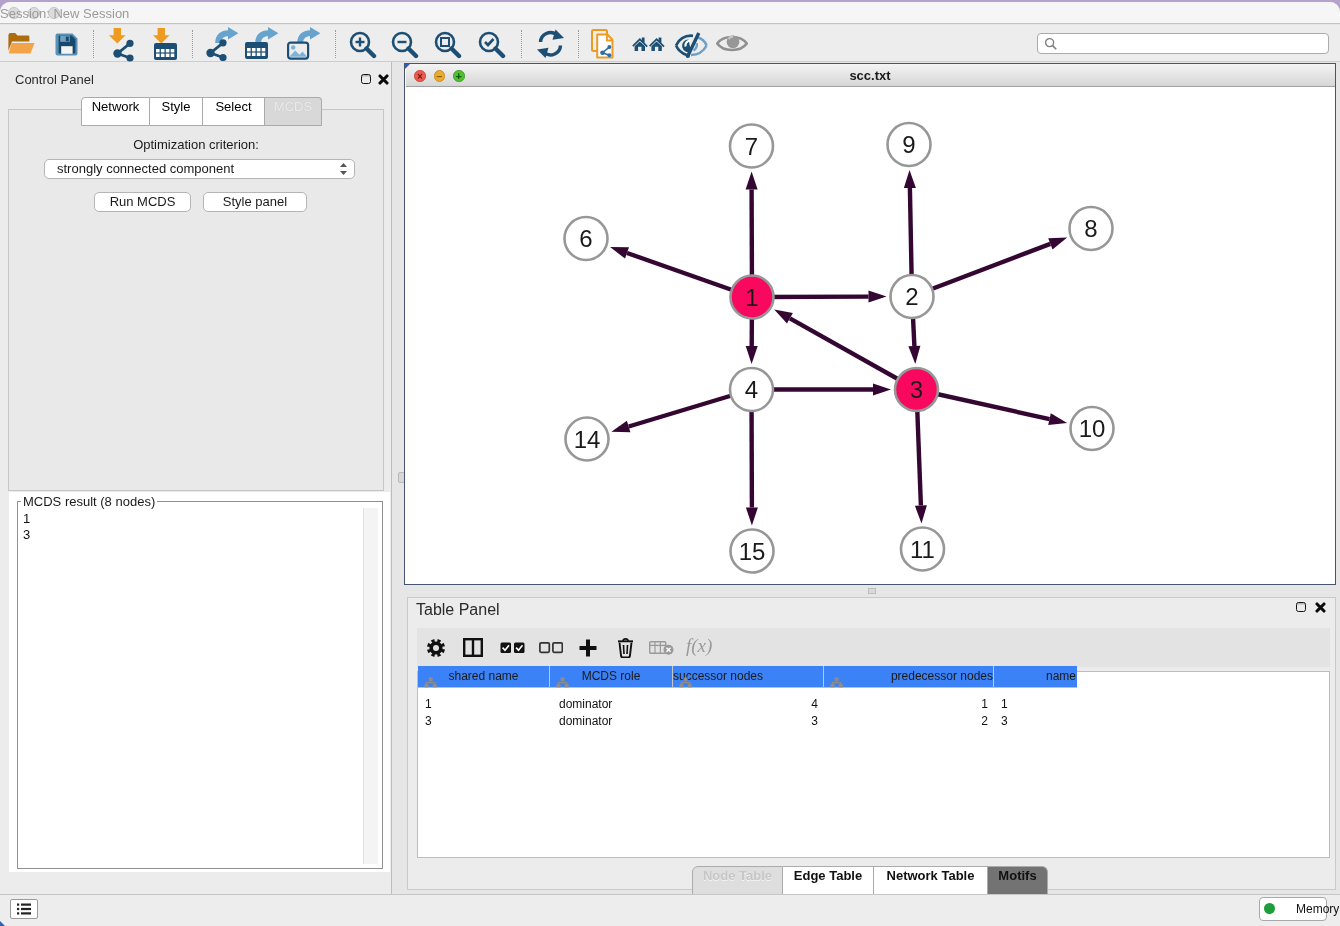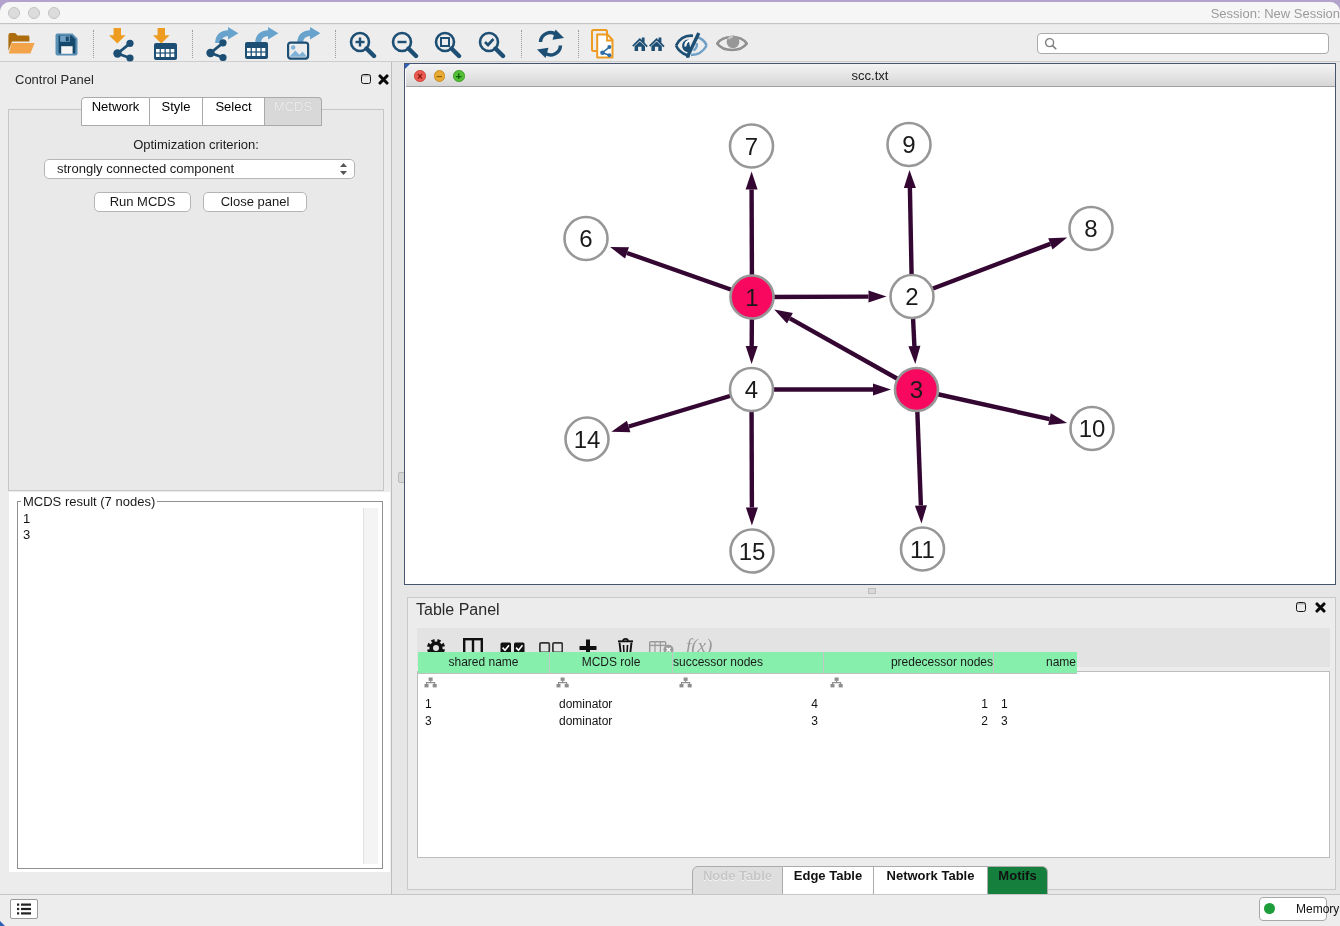--- a/index.html
+++ b/index.html
@@ -4,21 +4,21 @@
 body{width:1340px;height:926px;font-family:"Liberation Sans",sans-serif;background:#b2a2cc;overflow:hidden;position:relative}
 .abs{position:absolute}
 </style></head><body>
 
 <div class="abs" style="left:0;top:2px;width:1340px;height:924px;background:#e6e6e6;border-radius:10px 10px 0 0"></div>
 
 <div class="abs" style="left:0;top:2px;width:1340px;height:22px;background:#f6f6f6;border-radius:10px 10px 0 0;border-bottom:1px solid #c2c2c2"></div>
 <div class="abs" style="left:8px;top:7px;width:12px;height:12px;border-radius:50%;background:#dcdcdc;border:1px solid #c3c3c3"></div>
 <div class="abs" style="left:28px;top:7px;width:12px;height:12px;border-radius:50%;background:#dcdcdc;border:1px solid #c3c3c3"></div>
 <div class="abs" style="left:48px;top:7px;width:12px;height:12px;border-radius:50%;background:#dcdcdc;border:1px solid #c3c3c3"></div>
-<div class="abs" style="left:0;top:6px;width:1340px;text-align:right;font-size:13px;color:#9b9b9b">Session: New Session</div>
+<div class="abs" style="left:0;top:6px;width:1340px;text-align:left;font-size:13px;color:#9b9b9b">Session: New Session</div>
 
 <div class="abs" style="left:0;top:25px;width:1340px;height:37px;background:#ededed;border-bottom:1px solid #cdcdcd"></div>
 <svg style="position:absolute;left:8px;top:32px" width="28" height="23" viewBox="0 0 28 23">
     <path d="M0.4 19 V3.2 Q0.4 1 2.6 1 H6.4 Q7.6 1 8.2 1.9 L9.4 3.6 H20 Q21.4 3.6 21.4 5 V9.6 H4 Z" fill="#ad6c0e"></path>
     <path d="M3.6 11 H26.6 L22.4 21.4 H0.8 Z" fill="#f3a44a"></path>
   </svg>
 <svg style="position:absolute;left:55px;top:33px" width="23" height="23" viewBox="0 0 23 23">
     <path d="M2 0.5 H17.5 L22.5 5.5 V20.5 a2 2 0 0 1 -2 2 H2.5 a2 2 0 0 1 -2 -2 V2.5 a2 2 0 0 1 1.5 -2 Z" fill="#5b90b5"></path>
     <path d="M3.6 2.6 H16.8 L20.4 6.2 V19.4 a1 1 0 0 1 -1 1 H4.6 a1 1 0 0 1 -1 -1 Z" fill="#17496d"></path>
     <rect x="5.2" y="2.6" width="9.6" height="6.2" fill="#70a1c4"></rect>
@@ -187,36 +187,36 @@
 <div style="width:53px;background:#fff;border:1px solid #aaa;border-left:none;line-height:18px">Style</div>
 <div style="width:62px;background:#fff;border:1px solid #aaa;border-left:none;line-height:18px">Select</div>
 <div style="width:57px;background:#d8d8d8;border:1px solid #aaa;border-left:none;border-radius:0 4px 0 0;line-height:18px;color:#ededed;text-shadow:0 0 1px #bbb">MCDS</div>
 </div>
 <div class="abs" style="left:0;top:137px;width:392px;text-align:center;font-size:13px;color:#1a1a1a">Optimization criterion:</div>
 <div class="abs" style="left:44px;top:159px;width:311px;height:20px;background:#fff;border:1px solid #b5b5b5;border-radius:5px;font-size:13px;line-height:18px;color:#1a1a1a;padding-left:12px">strongly connected component</div>
 <svg class="abs" style="left:338px;top:162px" width="11" height="14" viewBox="0 0 11 14">
     <path d="M2 5 L5.5 1 L9 5 Z M2 9 L5.5 13 L9 9 Z" fill="#555"></path>
   </svg>
 <div class="abs" style="left:94px;top:192px;width:97px;height:20px;background:#fff;border:1px solid #b5b5b5;border-radius:5px;font-size:13px;line-height:18px;text-align:center;color:#1a1a1a">Run MCDS</div>
-<div class="abs" style="left:203px;top:192px;width:104px;height:20px;background:#fff;border:1px solid #b5b5b5;border-radius:5px;font-size:13px;line-height:18px;text-align:center;color:#1a1a1a">Close panel</div>
+<div class="abs" style="left:203px;top:192px;width:104px;height:20px;background:#fff;border:1px solid #b5b5b5;border-radius:5px;font-size:13px;line-height:18px;text-align:center;color:#1a1a1a">Style panel</div>
 
 <div class="abs" style="left:9px;top:492px;width:381px;height:380px;background:#fff"></div>
 <div class="abs" style="left:17px;top:501px;width:366px;height:368px;border:1px solid #909090"></div>
-<div class="abs" style="left:21px;top:494px;background:#fff;padding:0 2px;font-size:13px;color:#1a1a1a">MCDS result (7 nodes)</div>
+<div class="abs" style="left:21px;top:494px;background:#fff;padding:0 2px;font-size:13px;color:#1a1a1a">MCDS result (8 nodes)</div>
 <div class="abs" style="left:363px;top:508px;width:15px;height:356px;background:#f4f4f4;border-left:1px solid #e2e2e2"></div>
 <div class="abs" style="left:23px;top:511px;font-size:13px;color:#111;line-height:16px">1<br>3</div>
 
 <div class="abs" style="left:398px;top:472px;width:7px;height:11px;background:#d7d7d7;border:1px solid #b9b9b9;border-radius:2px"></div>
 
 <div class="abs" style="left:404px;top:62.5px;width:932px;height:522px;border:1px solid #465371;background:#fff"></div>
 <div class="abs" style="left:405.5px;top:64px;width:929px;height:23px;background:linear-gradient(#f4f4f4,#d6d6d6);border-bottom:1px solid #a0a0a0"></div>
 <svg class="abs" style="left:405px;top:63.5px" width="6" height="6" viewBox="0 0 6 6">
     <path d="M0 0 H5 L0 5 Z" fill="#2f62b5"></path>
   </svg>
-<div class="abs" style="left:405.5px;top:64px;width:929px;text-align:center;font-size:13px;font-weight:400;color:#1a1a1a;line-height:23px">scc.txt</div>
+<div class="abs" style="left:405.5px;top:64px;width:929px;text-align:center;font-size:13px;font-weight:700;color:#1a1a1a;line-height:23px">scc.txt</div>
 <div class="abs" style="left:414px;top:70px;width:11.6px;height:11.6px;border-radius:50%;background:#ec5b50;border:0.5px solid #cc4539;color:#7e120c;font-size:10px;font-weight:700;text-align:center;line-height:11px">×</div>
 <div class="abs" style="left:433.5px;top:70px;width:11.6px;height:11.6px;border-radius:50%;background:#e9aa31;border:0.5px solid #c98f24;color:#8a5d05;font-size:11px;font-weight:700;text-align:center;line-height:10px">–</div>
 <div class="abs" style="left:453px;top:70px;width:11.6px;height:11.6px;border-radius:50%;background:#53bf37;border:0.5px solid #3f9e28;color:#0b5d03;font-size:11px;font-weight:700;text-align:center;line-height:11px">+</div>
 <svg class="abs" style="left:408.5px;top:88px" width="927" height="495" viewBox="0 0 927 495" font-family="Liberation Sans,sans-serif">
 <line x1="343.0" y1="209.0" x2="342.6" y2="101.5" stroke="#330732" stroke-width="4.4"></line>
 <polygon points="342.6,83.5 348.6,101.5 336.6,101.5" fill="#330732"></polygon>
 <line x1="343.0" y1="209.0" x2="218.0" y2="165.0" stroke="#330732" stroke-width="4.4"></line>
 <polygon points="201.1,159.0 220.0,159.3 216.0,170.6" fill="#330732"></polygon>
 <line x1="343.0" y1="209.0" x2="459.5" y2="208.6" stroke="#330732" stroke-width="4.4"></line>
 <polygon points="477.5,208.6 459.5,214.6 459.5,202.6" fill="#330732"></polygon>
@@ -323,21 +323,21 @@
     <rect x="0.7" y="0.7" width="16" height="11.5" rx="1" fill="none" stroke="#9a9a9a" stroke-width="1.4"></rect>
     <line x1="0.7" y1="4.4" x2="16.7" y2="4.4" stroke="#9a9a9a" stroke-width="1.4"></line>
     <line x1="6" y1="1" x2="6" y2="12" stroke="#9a9a9a" stroke-width="1.2"></line>
     <line x1="11.4" y1="1" x2="11.4" y2="12" stroke="#9a9a9a" stroke-width="1.2"></line>
     <circle cx="19.5" cy="8.7" r="5" fill="#9a9a9a"></circle>
     <path d="M17.5 6.7 l4 4 m0 -4 l-4 4" stroke="#fff" stroke-width="1.4"></path>
   </svg>
 <div class="abs" style="left:686px;top:635px;font-size:19px;font-style:italic;font-family:'Liberation Serif',serif;color:#9a9a9a">f(x)</div>
 
 <div class="abs" style="left:417px;top:671px;width:913px;height:187px;background:#fff;border:1px solid #bdbdbd"></div>
-<div class="abs" style="left:418px;top:652px;width:659px;height:22px;background:#86efac;border-bottom:1px solid #c0c0c0;font-size:12px;color:#1a1a1a">
+<div class="abs" style="left:418px;top:666px;width:659px;height:22px;background:#3b82f6;border-bottom:1px solid #c0c0c0;font-size:12px;color:#1a1a1a">
  <div class="abs" style="left:0;top:0;width:132px;height:21px;border-right:1px solid #c6c6c6;text-align:center;line-height:21px">shared name</div>
  <div class="abs" style="left:132px;top:0;width:123px;height:21px;border-right:1px solid #c6c6c6;text-align:center;line-height:21px">MCDS role</div>
  <div class="abs" style="left:255px;top:0;width:151px;height:21px;border-right:1px solid #c6c6c6;line-height:21px">successor nodes</div>
  <div class="abs" style="left:406px;top:0;width:170px;height:21px;border-right:1px solid #c6c6c6;text-align:right;line-height:21px">predecessor nodes</div>
  <div class="abs" style="left:576px;top:0;width:82px;height:21px;text-align:right;line-height:21px">name</div>
 </div>
 <svg style="position:absolute;left:424px;top:677px" width="13" height="11" viewBox="0 0 13 11">
     <rect x="4.6" y="0.5" width="4" height="3.4" fill="#8d8d8d"></rect>
     <rect x="0.5" y="7" width="4" height="3.4" fill="#8d8d8d"></rect>
     <rect x="8.7" y="7" width="4" height="3.4" fill="#8d8d8d"></rect>
@@ -375,21 +375,21 @@
    <span class="abs" style="left:330px;width:70px;text-align:right">3</span>
       <span class="abs" style="left:500px;width:70px;text-align:right">2</span>
       <span class="abs" style="left:583px">3</span>
  </div>
 </div>
 
 <div class="abs" style="left:692px;top:866px;height:36px;display:flex;font-size:13px;font-weight:700;text-align:center">
 <div style="width:91px;background:#dedede;border:1px solid #ababab;border-radius:6px 0 6px 6px;line-height:18px;color:#c6c6c6;text-shadow:0 1px 0 #f5f5f5">Node Table</div>
 <div style="width:91px;background:#fff;border:1px solid #ababab;border-left:none;line-height:18px;color:#111">Edge Table</div>
 <div style="width:114px;background:#fff;border:1px solid #ababab;border-left:none;line-height:18px;color:#111">Network Table</div>
-<div style="width:60px;background:#15803d;border:1px solid #ababab;border-left:none;border-radius:0 6px 6px 0;line-height:18px;color:#111">Motifs</div>
+<div style="width:60px;background:#737373;border:1px solid #ababab;border-left:none;border-radius:0 6px 6px 0;line-height:18px;color:#111">Motifs</div>
 </div>
 
 <div class="abs" style="left:0;top:894px;width:1340px;height:32px;background:#ededed;border-top:1px solid #c6c6c6"></div>
 <div class="abs" style="left:10px;top:899px;width:28px;height:20px;background:#fff;border:1px solid #9b9b9b;border-radius:2px"></div>
 <svg class="abs" style="left:17px;top:903px" width="14" height="12" viewBox="0 0 14 12">
     <g fill="#222">
       <rect x="0" y="0.5" width="2.2" height="2.2"></rect>
       <rect x="0" y="4.9" width="2.2" height="2.2"></rect>
       <rect x="0" y="9.3" width="2.2" height="2.2"></rect>
       <rect x="4" y="0.5" width="10" height="2.2"></rect>

